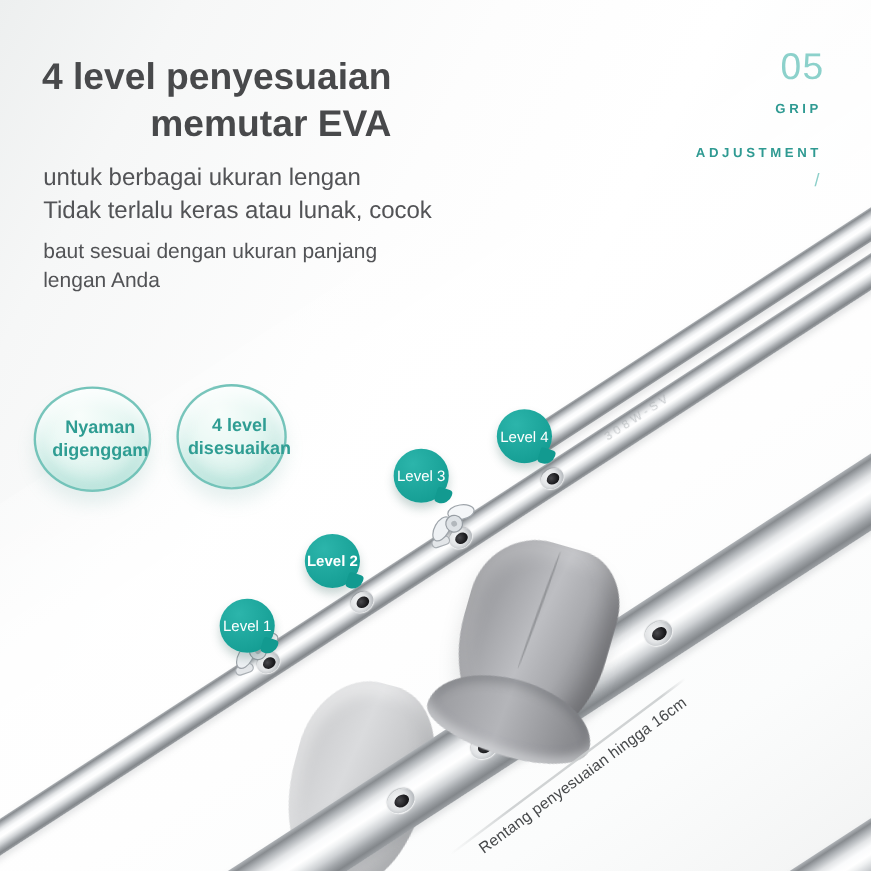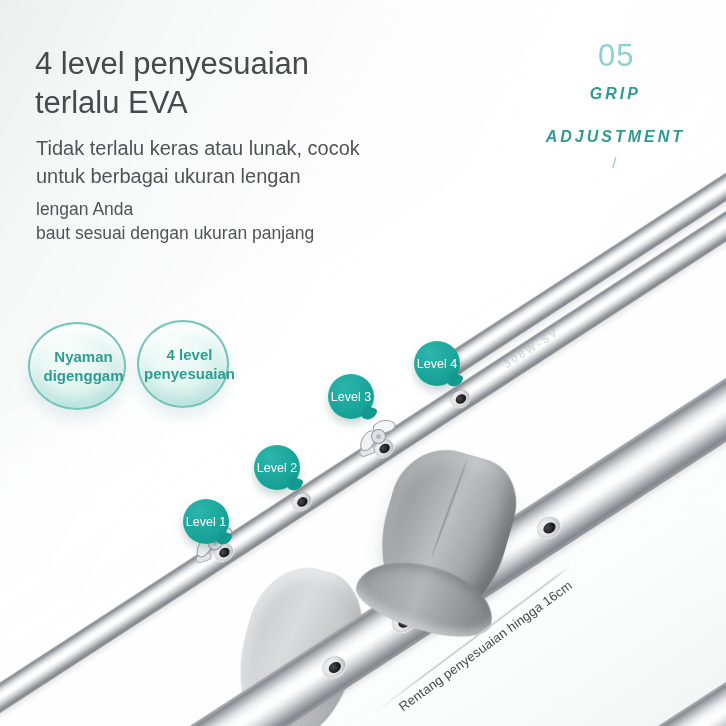--- a/index.html
+++ b/index.html
@@ -53,38 +53,38 @@
     background:linear-gradient(90deg,rgba(205,208,209,0) 0%,rgba(203,206,207,.9) 25%,rgba(203,206,207,.9) 90%,rgba(205,208,209,0) 100%);}
   .range-caption{position:absolute;left:396px;top:702px;transform:rotate(-36.2deg);transform-origin:0 0;
     font-size:13px;color:#46484a;white-space:nowrap;letter-spacing:.2px;}
   
   .bubble{position:absolute;border-radius:50%;display:flex;flex-direction:column;align-items:center;justify-content:center;
     border:2px solid rgba(90,184,173,.8);
     background:radial-gradient(ellipse at 38% 26%,#f8fdfb 0%,#e9f8f4 38%,#d4efe9 72%,#c8eae3 100%);
     box-shadow:0 10px 14px rgba(120,180,170,.18),inset 0 8px 12px rgba(255,255,255,.9),inset 0 -8px 14px rgba(110,195,183,.3);}
   .bubble span{display:block;font-weight:bold;font-size:15px;line-height:19px;color:#2f9d93;text-align:right;margin-left:13px;}
   .bubble-1{left:28px;top:322px;width:94px;height:84px;}
-  .bubble-2{left:137px;top:320px;width:88px;height:84px;}
+  .bubble-2{left:147px;top:320px;width:88px;height:84px;}
   .badge{position:absolute;width:46px;height:45px;border-radius:50%;z-index:0;
     display:flex;align-items:center;justify-content:center;
     background:radial-gradient(circle at 35% 28%,#2cb5ab 0%,#17a096 70%,#0f958b 100%);
     box-shadow:0 5px 8px rgba(40,90,85,.25);}
   .badge::after{content:'';position:absolute;right:-2px;bottom:-1px;width:13px;height:13px;z-index:-1;
     background:#129a90;border-radius:2px 3px 9px 3px;transform:rotate(18deg);}
   .badge span{font-size:12.5px;color:#ffffff;white-space:nowrap;}
-  .badge-1{left:183px;top:499px;} .badge-2{left:254px;top:445px;}
+  .badge-1{left:183px;top:499px;} .badge-2{left:254px;top:445px;font-weight:bold;}
   .badge-3{left:328px;top:374px;} .badge-4{left:414px;top:341px;justify-content:center;}
   
-  .title{position:absolute;left:35px;top:44px;font-size:31px;line-height:39px;font-weight:normal;color:#48494b;}
+  .title{position:absolute;left:35px;top:44px;font-size:31px;line-height:39px;font-weight:bold;color:#48494b;text-align:right;}
   .subtitle{position:absolute;left:36px;top:134px;font-size:20px;line-height:28px;color:#525356;}
   .desc{position:absolute;left:36px;top:197px;font-size:17.5px;line-height:24px;color:#525356;}
   
-  .corner{position:absolute;top:38px;right:39px;text-align:center;}
+  .corner{position:absolute;top:38px;right:39px;text-align:right;}
   .corner .num{font-size:31px;font-weight:500;color:#8cd1cb;letter-spacing:1px;}
-  .corner .lbl{font-size:16px;font-weight:bold;letter-spacing:3px;color:#2f9a92;margin-top:11px;margin-right:2px;font-style:italic;}
+  .corner .lbl{font-size:11px;font-weight:bold;letter-spacing:3px;color:#2f9a92;margin-top:11px;margin-right:2px;}
   .corner .lbl2{margin-top:25px;}
   .corner .slash{font-size:15px;color:#8ccfc9;margin-top:8px;margin-right:4px;}
 </style>
 </head>
 <body>
 
 <div class="canvas">
 
   <div class="scene">
     <div class="rot">
@@ -142,45 +142,45 @@
         <circle cx="26" cy="18" r="2.4" fill="#b2b7bc"></circle>
       </svg>
     </div>
 
     <div class="measure-line"></div>
     <div class="range-caption">Rentang penyesuaian hingga 16cm</div>
   </div>
 
   <div class="title">
     <div>4 level penyesuaian</div>
-    <div>terlalu EVA</div>
+    <div>memutar EVA</div>
   </div>
   <div class="subtitle">
+    <div>untuk berbagai ukuran lengan</div>
     <div>Tidak terlalu keras atau lunak, cocok</div>
-    <div>untuk berbagai ukuran lengan</div>
   </div>
   <div class="desc">
+    <div>baut sesuai dengan ukuran panjang</div>
     <div>lengan Anda</div>
-    <div>baut sesuai dengan ukuran panjang</div>
   </div>
 
   <div class="corner">
     <div class="num">05</div>
     <div class="lbl">GRIP</div>
     <div class="lbl lbl2">ADJUSTMENT</div>
     <div class="slash">/</div>
   </div>
 
   <div class="bubble bubble-1">
     <span>Nyaman</span>
     <span>digenggam</span>
   </div>
   <div class="bubble bubble-2">
     <span>4 level</span>
-    <span>penyesuaian</span>
+    <span>disesuaikan</span>
   </div>
 
   <div class="badge badge-1">
       <span>Level 1</span>
     </div>
   <div class="badge badge-2">
       <span>Level 2</span>
     </div>
   <div class="badge badge-3">
       <span>Level 3</span>

